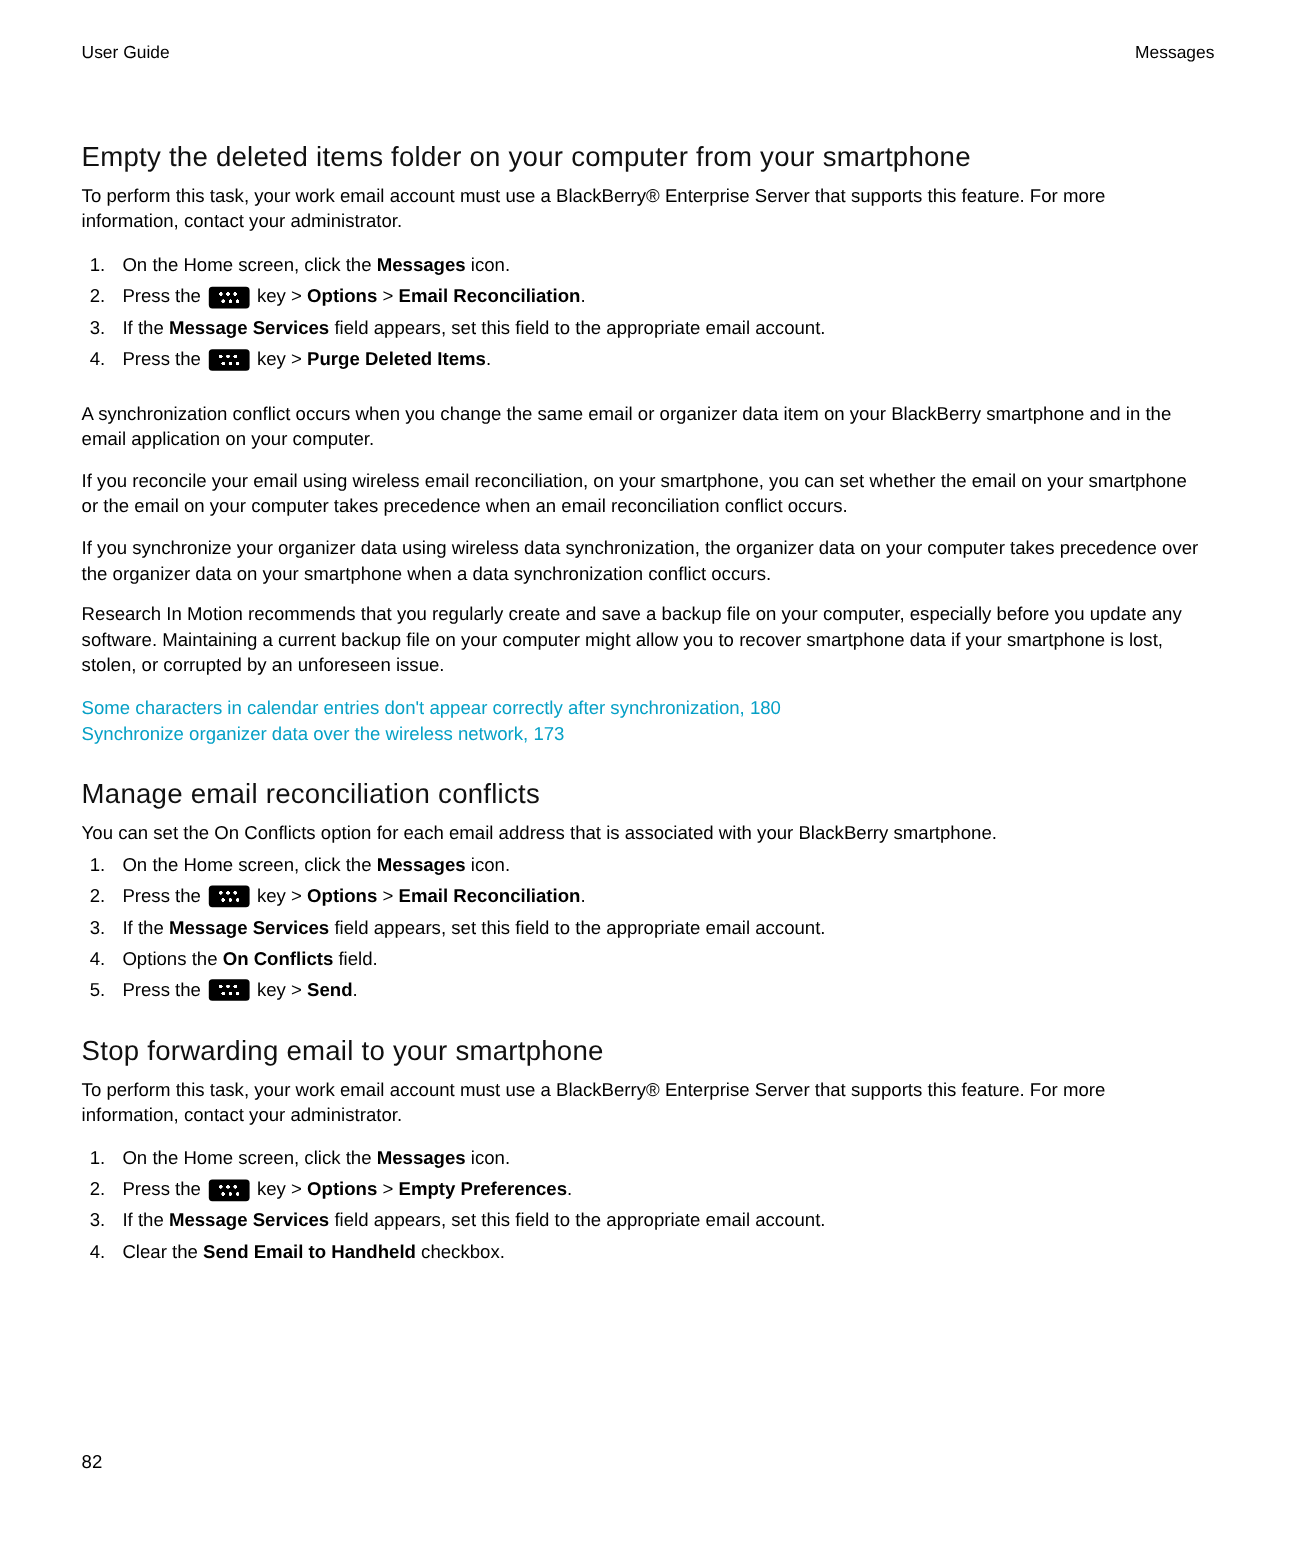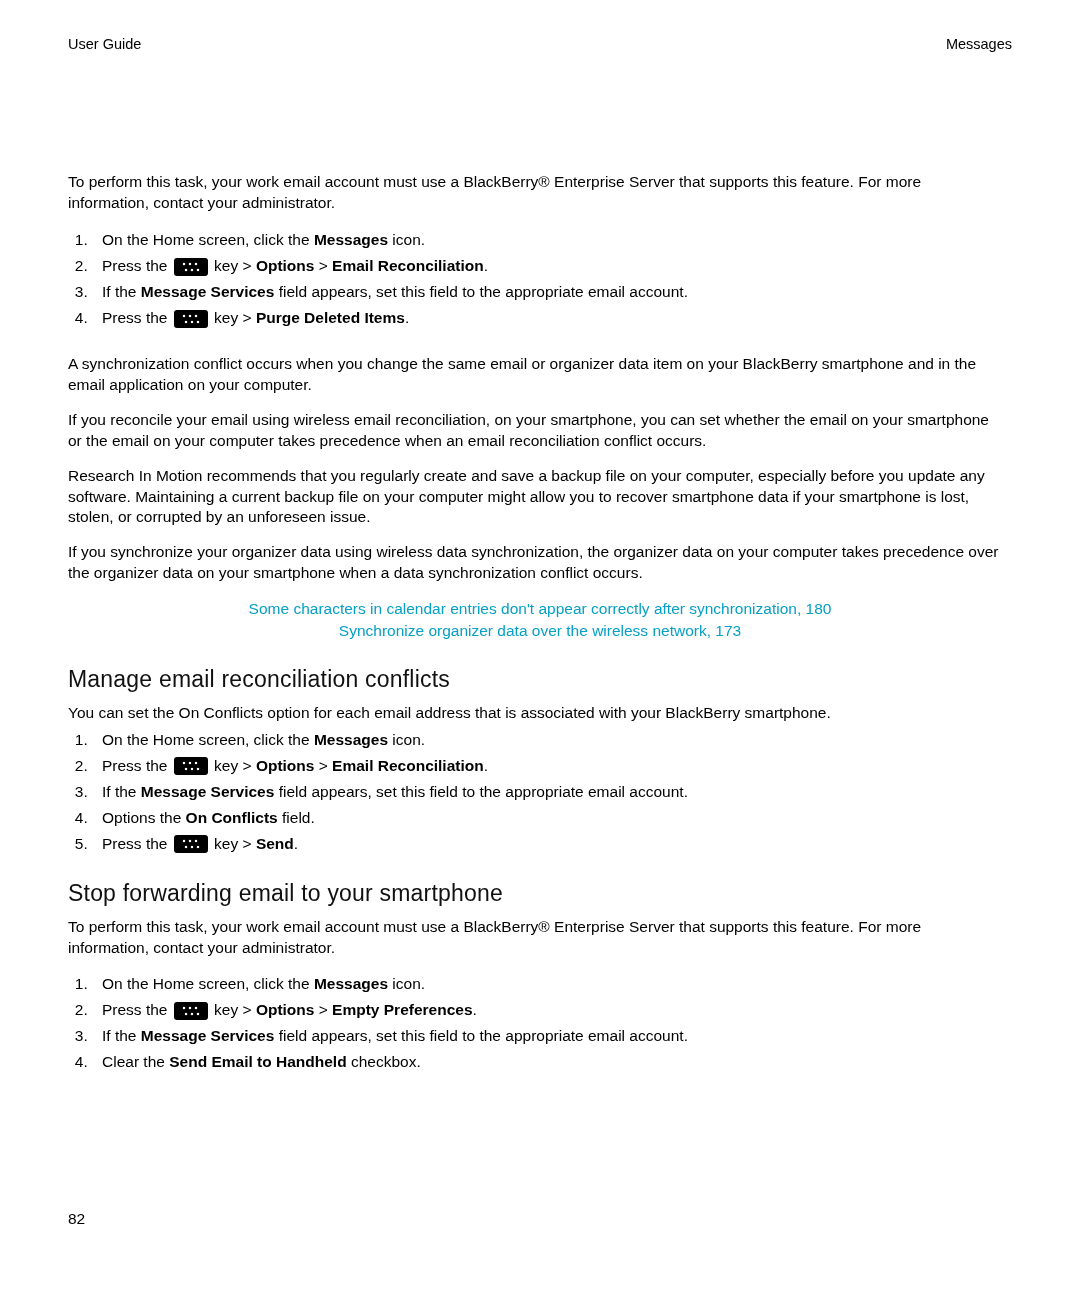--- a/index.html
+++ b/index.html
@@ -15,21 +15,21 @@
   .page {
     position: absolute;
     left: 68px;
     top: 36px;
     width: 944px;
   }
   .running-head {
     display: flex;
     justify-content: space-between;
     font-size: 14.5px;
-    margin-bottom: 120px;
+    margin-bottom: 65px;
   }
   h2 {
     font-family: "Trebuchet MS", "Segoe UI", Arial, sans-serif;
     font-weight: 400;
     font-size: 23px;
     margin: 0 0 10px 0;
     letter-spacing: 0.2px;
     color: #111;
   }
   p {
@@ -72,21 +72,20 @@
     font-weight: 700;
     font-size: 15.5px;
     margin: 8px 0 2px 0;
   }
   .link {
     color: #06a0c6;
     font-size: 15.5px;
     line-height: 1.4;
     display: block;
     cursor: pointer;
-    text-align: center;
   }
   .section { margin-bottom: 24px; }
   .page-number {
     position: absolute;
     left: 68px;
     bottom: 68px;
     font-size: 15.5px;
   }
   b { font-weight: 700; }
 </style>
@@ -94,42 +93,43 @@
 <body>
 
 <div class="page">
 
   <div class="running-head">
     <span>User Guide</span>
     <span>Messages</span>
   </div>
 
   <div class="section">
+    <h2>Empty the deleted items folder on your computer from your smartphone</h2>
     <p>To perform this task, your work email account must use a BlackBerry® Enterprise Server that supports this feature. For more information, contact your administrator.</p>
     <ol>
       <li>
         <span>On the Home screen, click the </span><b>Messages</b><span> icon.</span>
       </li>
       <li>
         <span>Press the </span><span class="bb-icon"></span><span> key &gt; </span><b>Options</b><span> &gt; </span><b>Email Reconciliation</b><span>.</span>
       </li>
       <li>
         <span>If the </span><b>Message Services</b><span> field appears, set this field to the appropriate email account.</span>
       </li>
       <li>
         <span>Press the </span><span class="bb-icon"></span><span> key &gt; </span><b>Purge Deleted Items</b><span>.</span>
       </li>
     </ol>
   </div>
 
   <div class="section">
     <p>A synchronization conflict occurs when you change the same email or organizer data item on your BlackBerry smartphone and in the email application on your computer.</p>
     <p>If you reconcile your email using wireless email reconciliation, on your smartphone, you can set whether the email on your smartphone or the email on your computer takes precedence when an email reconciliation conflict occurs.</p>
+    <p>If you synchronize your organizer data using wireless data synchronization, the organizer data on your computer takes precedence over the organizer data on your smartphone when a data synchronization conflict occurs.</p>
     <p>Research In Motion recommends that you regularly create and save a backup file on your computer, especially before you update any software. Maintaining a current backup file on your computer might allow you to recover smartphone data if your smartphone is lost, stolen, or corrupted by an unforeseen issue.</p>
-    <p>If you synchronize your organizer data using wireless data synchronization, the organizer data on your computer takes precedence over the organizer data on your smartphone when a data synchronization conflict occurs.</p>
     <span class="link">Some characters in calendar entries don't appear correctly after synchronization, 180</span>
     <span class="link">Synchronize organizer data over the wireless network, 173</span>
   </div>
 
   <div class="section">
     <h2>Manage email reconciliation conflicts</h2>
     <p style="margin-bottom:4px">You can set the On Conflicts option for each email address that is associated with your BlackBerry smartphone.</p>
     <ol>
       <li>
         <span>On the Home screen, click the </span><b>Messages</b><span> icon.</span>

